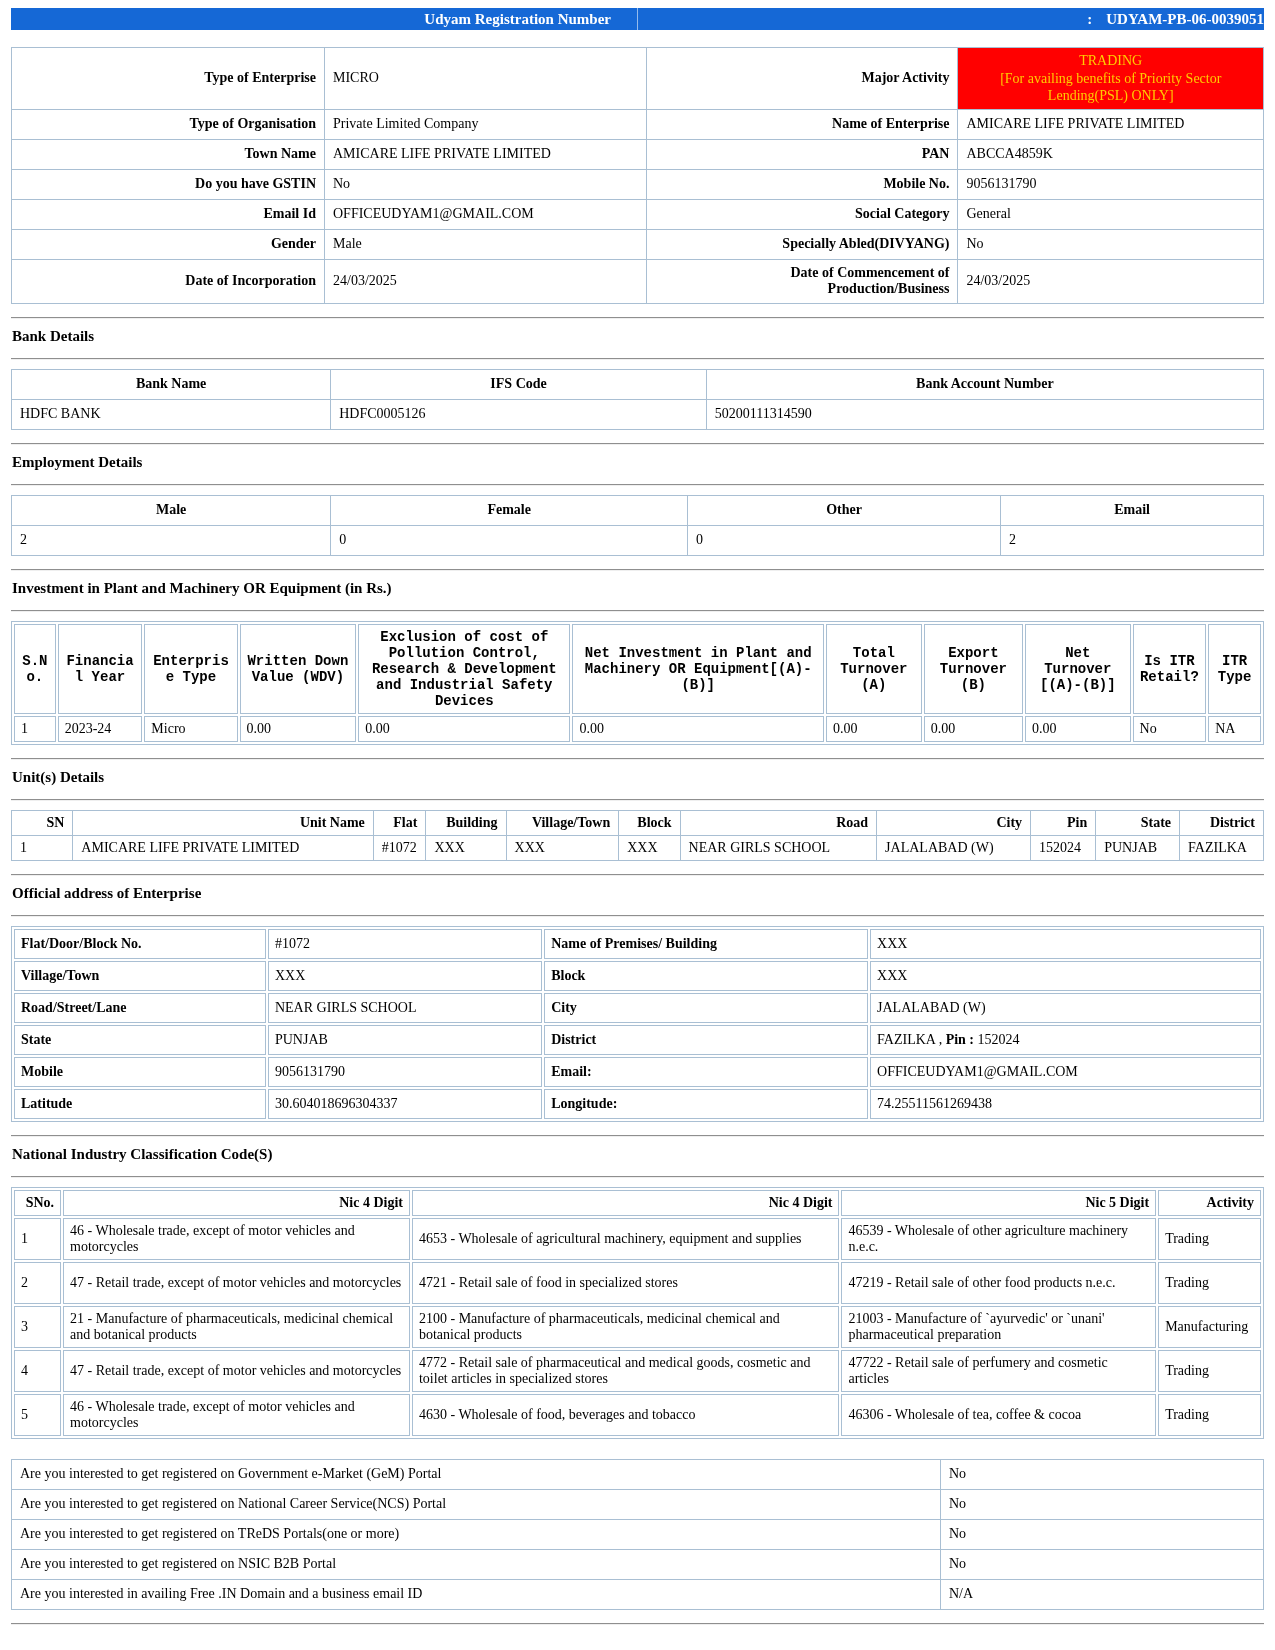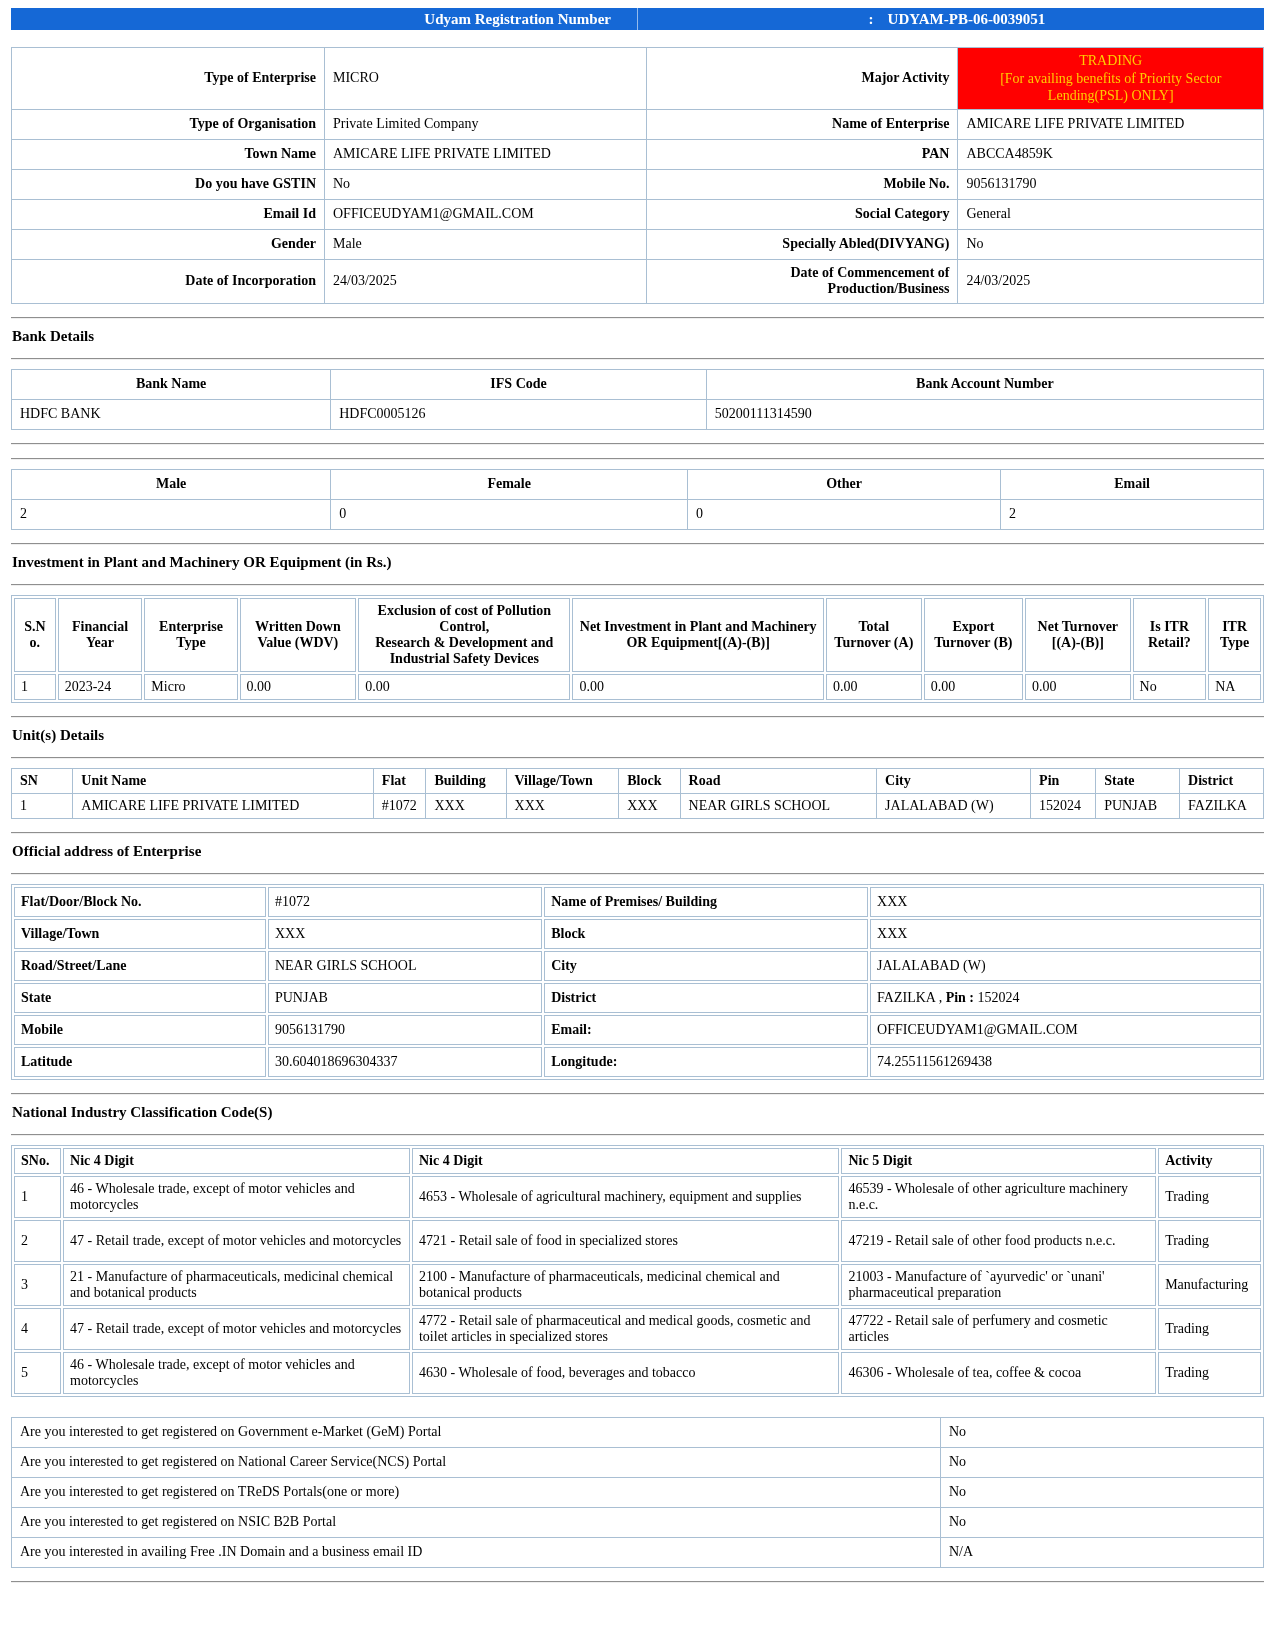--- a/index.html
+++ b/index.html
@@ -10,52 +10,52 @@
   }
   .page { padding: 8px 11px 30px 11px; }
 
   
   .topbar {
     background: #1568d6; color: #fff; font-weight: bold; font-size: 15px;
     height: 22px; display: flex; align-items: center; margin-bottom: 17px;
   }
   .topbar .left { flex: 1 1 50%; text-align: right; padding-right: 26px; }
   .topbar .vline { width: 1px; align-self: stretch; background: rgba(255,255,255,0.55); }
-  .topbar .right { flex: 1 1 50%; text-align: center; padding-left: 12px; }
+  .topbar .right { flex: 1 1 50%; text-align: right; padding-left: 12px; }
   .topbar .colon { margin-right: 14px; }
 
   
   table.t { width: 100%; border-collapse: collapse; table-layout: fixed; font-size: 14px; }
   table.t td, table.t th { border: 1px solid #a9bfd3; padding: 4px 8px; vertical-align: middle; word-wrap: break-word; }
 
   
   table.tsep { width: 100%; border-collapse: separate; border-spacing: 2px; table-layout: fixed;
                border: 1px solid #a9bfd3; font-size: 14px; }
   table.tsep td, table.tsep th { border: 1px solid #a9bfd3; padding: 4px 6px; vertical-align: middle; word-wrap: break-word; }
 
   .lbl { font-weight: bold; text-align: right; white-space: pre-line; }
   .lbl-left { font-weight: bold; text-align: left; }
   .val { text-align: left; }
   .ctr { }
   th { font-weight: bold; }
-  .th-left { text-align: left; }
+  .th-left { text-align: right; }
   .pre { white-space: pre-line; }
 
   .ent tr { height: 30px; }
   .ent tr.r-tall { height: 58px; }
   .ent tr.r-last { height: 44px; }
   .major-activity { background: #ff0000; color: #ffcc00; text-align: center; padding: 2px 4px; line-height: 1.25; }
 
   .bank tr, .emp tr, .q tr { height: 30px; }
 
   .sec-title { font-weight: bold; font-size: 15px; margin: 4px 0 5px 1px; }
   hr.rule { border: none; height: 2px; border-top: 1px solid #8f8f8f; border-bottom: 1px solid #efefef;
             margin: 13px 0 9px 0; background: transparent; }
 
-  .inv th { padding: 6px 4px; }
+  .inv th { padding: 6px 4px; font-family: Liberation Mono, monospace; }
   .inv td { padding: 3px 4px; }
   .units th, .units td { padding: 5px 6px; }
   .addr td { padding: 5px 8px; height: 30px; }
   .nic td { padding: 4px 6px; }
   .nic .rowcells td { height: 42px; }
   .gap-lg { height: 20px; }
 </style>
 </head>
 <body>
 
@@ -143,20 +143,21 @@
       </tr>
       <tr>
         <td class="ctr">HDFC BANK</td>
         <td class="ctr">HDFC0005126</td>
         <td class="ctr">50200111314590</td>
       </tr>
     </tbody>
   </table>
 
   <hr class="rule">
+  <div class="sec-title">Employment Details</div>
   <hr class="rule">
   <table class="t emp">
     <colgroup>
         <col style="width:25.5%">
         <col style="width:28.5%">
         <col style="width:25%">
         <col style="width:21%">
       </colgroup>
     <tbody>
       <tr>

